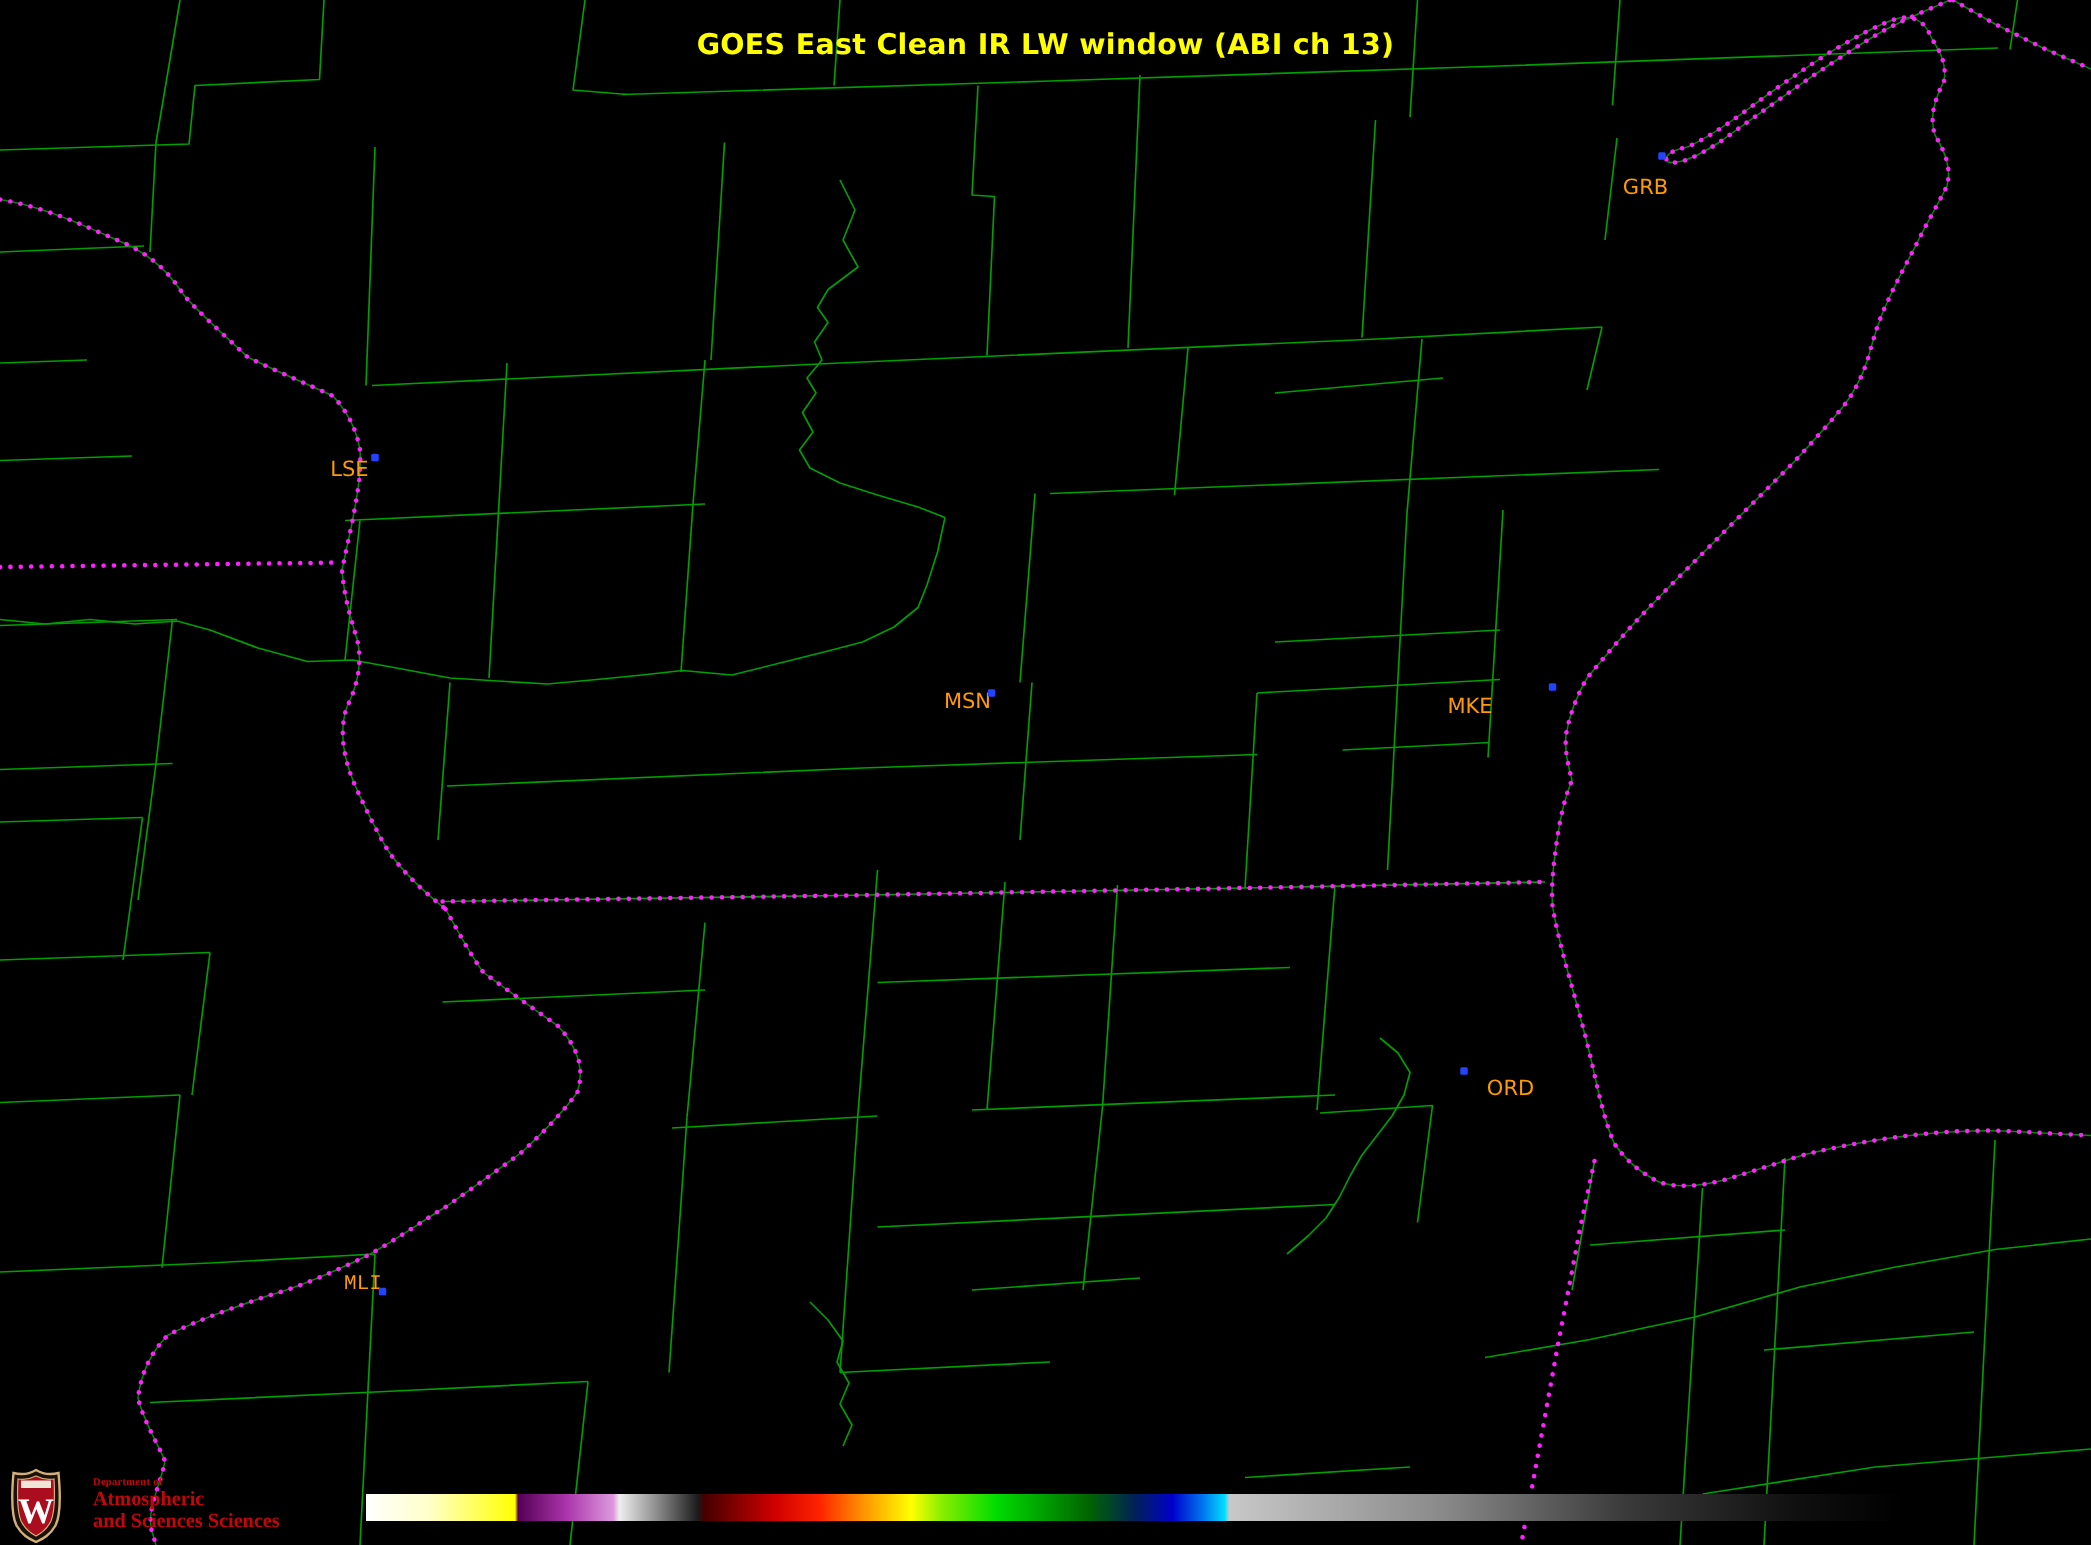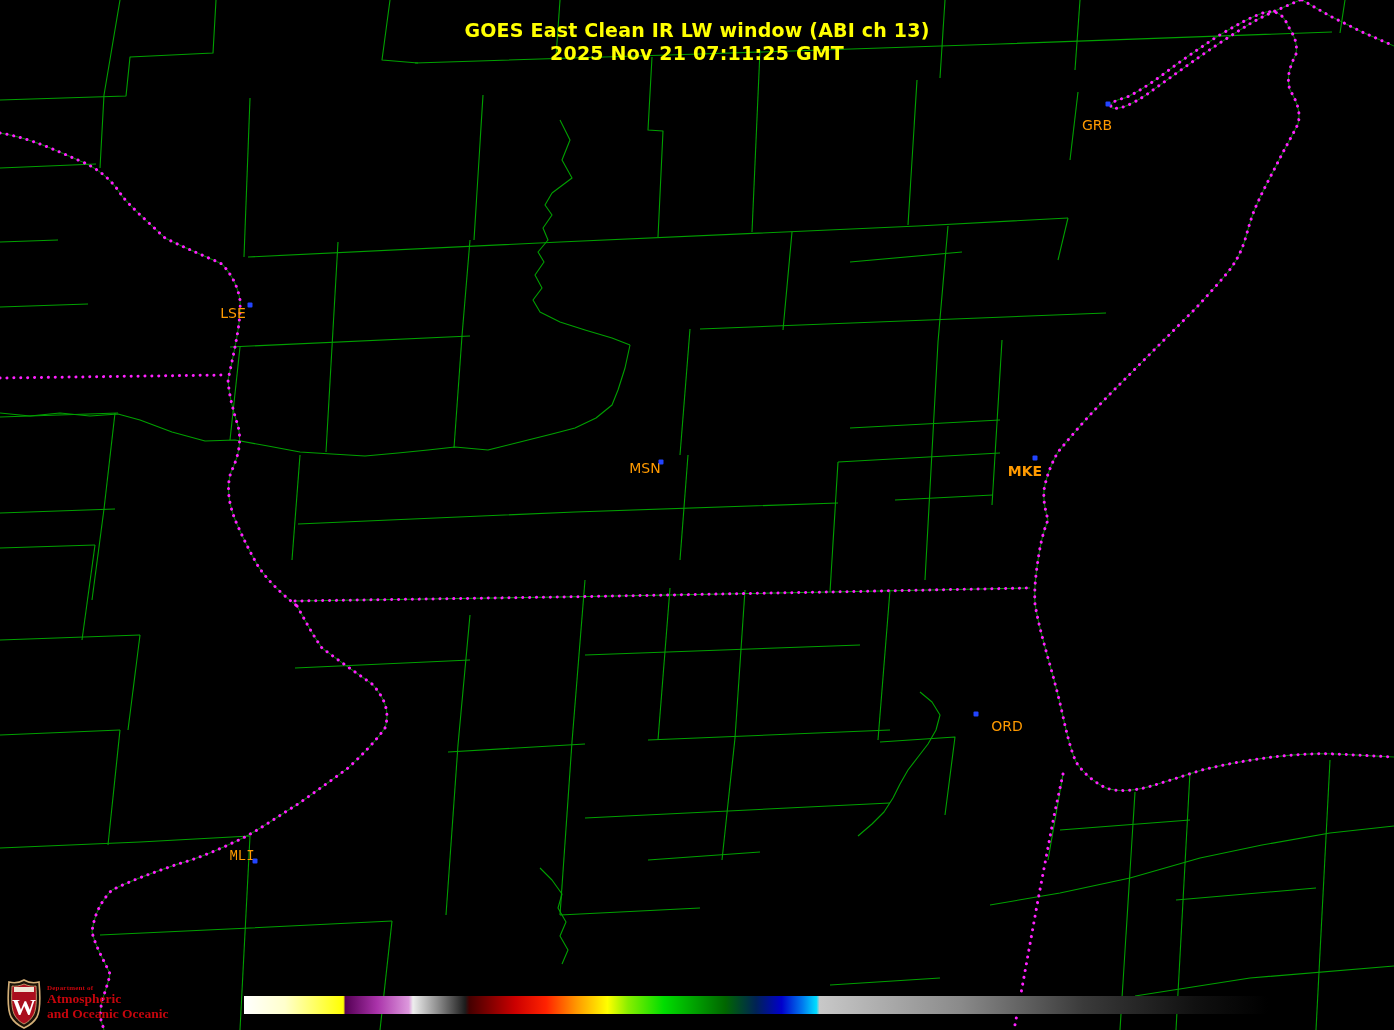--- a/index.html
+++ b/index.html
@@ -8,21 +8,21 @@
   #mapsvg{position:absolute;left:0;top:0;}
   #title{position:absolute;left:0;top:19px;width:100%;text-align:center;
          color:#ffff00;font-size:19px;font-weight:bold;line-height:23px;letter-spacing:0.2px;z-index:5;}
   .station-label{position:absolute;transform:translate(-50%,-50%);color:#ff9a00;
                  font-size:14px;font-weight:500;z-index:6;white-space:nowrap;}
   .station-dot{position:absolute;width:5px;height:5px;background:#2244ff;border-radius:1px;
                transform:translate(-50%,-50%);z-index:6;}
   #colorbar{position:absolute;z-index:7;}
   #logo{position:absolute;left:6px;top:979px;display:flex;align-items:flex-start;z-index:8;
         font-family:"Liberation Serif","DejaVu Serif",serif;color:#c5050c;}
-  #logo .text{margin-left:5px;margin-top:6px;line-height:1.05;}
+  #logo .text{margin-left:20px;margin-top:6px;line-height:1.05;}
   #logo .dept{font-size:7px;font-weight:bold;letter-spacing:0.2px;}
   #logo .l1,#logo .l2{font-size:13.5px;font-weight:bold;}
 </style>
 </head>
 <body>
 
 <div id="screen">
 
   <svg id="mapsvg" width="1394" height="1030" viewBox="0 0 1394 1030">
 
@@ -124,47 +124,46 @@
       <path d="M0,378 L226,375"></path>
       <path d="M295,601 L560,597 L830,592 L1030,588"></path>
       <path d="M1300,0 C1282,8 1262,16 1248,25 C1230,36 1212,48 1195,60 C1178,72 1160,85 1146,95 C1132,104 1120,110 1112,108 C1108,104 1115,100 1125,98 C1138,92 1150,84 1165,73 C1182,60 1200,48 1218,36 C1235,26 1252,16 1266,12 C1278,10 1284,16 1288,26 C1293,34 1298,42 1296,54 C1290,66 1286,78 1290,90 C1297,102 1301,112 1298,124 C1292,136 1285,148 1279,160 C1272,174 1264,188 1258,202 C1252,214 1249,226 1245,240 C1241,252 1236,262 1228,272 C1218,284 1207,296 1196,308 C1184,320 1172,332 1160,344 C1148,356 1136,368 1124,380 C1112,392 1100,404 1089,416 C1078,428 1068,440 1058,452 C1051,464 1046,478 1044,490 C1043,502 1046,512 1048,520 C1043,532 1040,546 1038,560 C1036,574 1034,588 1035,604 C1038,622 1043,640 1048,658 C1053,676 1058,694 1062,712 C1066,730 1070,748 1076,762 C1084,774 1094,782 1106,788 C1118,792 1132,791 1148,787 C1165,782 1183,776 1202,770 C1222,765 1243,761 1265,758 C1288,755 1312,753 1336,754 L1394,757"></path>
       <path d="M1302,0 L1330,16 L1362,32 L1394,46"></path>
       <path d="M1063,774 L1054,816 L1046,858 L1038,900 L1030,944 L1022,988 L1014,1030"></path>
     </g>
   </svg>
 
   <div id="title">
     <div>GOES East Clean IR LW window (ABI ch 13)</div>
-    <div>2025 Nov 21  07:11:25 GMT</div>
   </div>
 
   <div id="stations">
       <div class="station-label" style="left: 1097px; top: 125px;">GRB</div>
       <div class="station-dot" style="left: 1108px; top: 104px;"></div>
       <div class="station-label" style="left: 233px; top: 313px;">LSE</div>
       <div class="station-dot" style="left: 250px; top: 305px;"></div>
       <div class="station-label" style="left: 645px; top: 468px;">MSN</div>
       <div class="station-dot" style="left: 661px; top: 462px;"></div>
-      <div class="station-label" style="left: 1025px; top: 471px; font-weight: bold;">MKE</div>
+      <div class="station-label" style="left: 980px; top: 471px;">MKE</div>
       <div class="station-dot" style="left: 1035px; top: 458px;"></div>
       <div class="station-label" style="left: 962px; top: 726px; margin-left: 45px;">ORD</div>
       <div class="station-dot" style="left: 976px; top: 714px;"></div>
       <div class="station-label" style="left: 242px; top: 856px; font-family: Liberation Mono, monospace;">MLI</div>
       <div class="station-dot" style="left: 255px; top: 861px;"></div>
     </div>
 
   <div id="colorbar" style="left: 244px; top: 996px; width: 1024px; height: 18px; background: linear-gradient(to right, rgb(255, 255, 255) 0%, rgb(255, 255, 204) 4%, rgb(255, 255, 0) 9.7%, rgb(85, 0, 85) 9.9%, rgb(170, 51, 170) 13%, rgb(221, 153, 221) 16.1%, rgb(238, 238, 238) 16.5%, rgb(138, 138, 138) 19%, rgb(28, 28, 28) 21.6%, rgb(68, 0, 0) 22%, rgb(204, 0, 0) 26.5%, rgb(255, 34, 0) 29.5%, rgb(255, 153, 0) 32.5%, rgb(255, 255, 0) 35.5%, rgb(136, 238, 0) 37.5%, rgb(0, 221, 0) 41%, rgb(0, 102, 0) 47%, rgb(0, 34, 85) 50%, rgb(0, 0, 204) 52.5%, rgb(0, 119, 238) 54.5%, rgb(0, 221, 255) 55.9%, rgb(200, 200, 200) 56.2%, rgb(138, 138, 138) 70%, rgb(58, 58, 58) 82%, rgb(16, 16, 16) 93%, rgb(0, 0, 0) 100%);"></div>
 
   <div id="logo">
     <svg width="36" height="50" viewBox="0 0 36 50">
       <path d="M18,1 C13,4 7,4 3,3 C2,14 1,30 5,38 C9,45 14,47 18,49 C22,47 27,45 31,38 C35,30 34,14 33,3 C29,4 23,4 18,1 Z" fill="#1a1208" stroke="#d4b078" stroke-width="1.6"></path>
       <path d="M18,5 C14,7 9,7.5 6,7 C5.5,16 5,28 8,35 C11,41 15,43.5 18,45 C21,43.5 25,41 28,35 C31,28 30.5,16 30,7 C27,7.5 22,7 18,5 Z" fill="#aa0e1e" stroke="#d4b078" stroke-width="0.8"></path>
       <rect x="8" y="8" width="20" height="5" fill="#f0e6d6"></rect>
       <text x="18" y="36" text-anchor="middle" fill="#ffffff" font-family="Liberation Serif, serif" font-size="24" font-weight="bold">W</text>
     </svg>
     <div class="text">
       <div class="dept">Department of</div>
       <div class="l1">Atmospheric</div>
-      <div class="l2">and Oceanic Oceanic</div>
+      <div class="l2">and Sciences Sciences</div>
     </div>
   </div>
 
 </div>
 
 </body></html>

